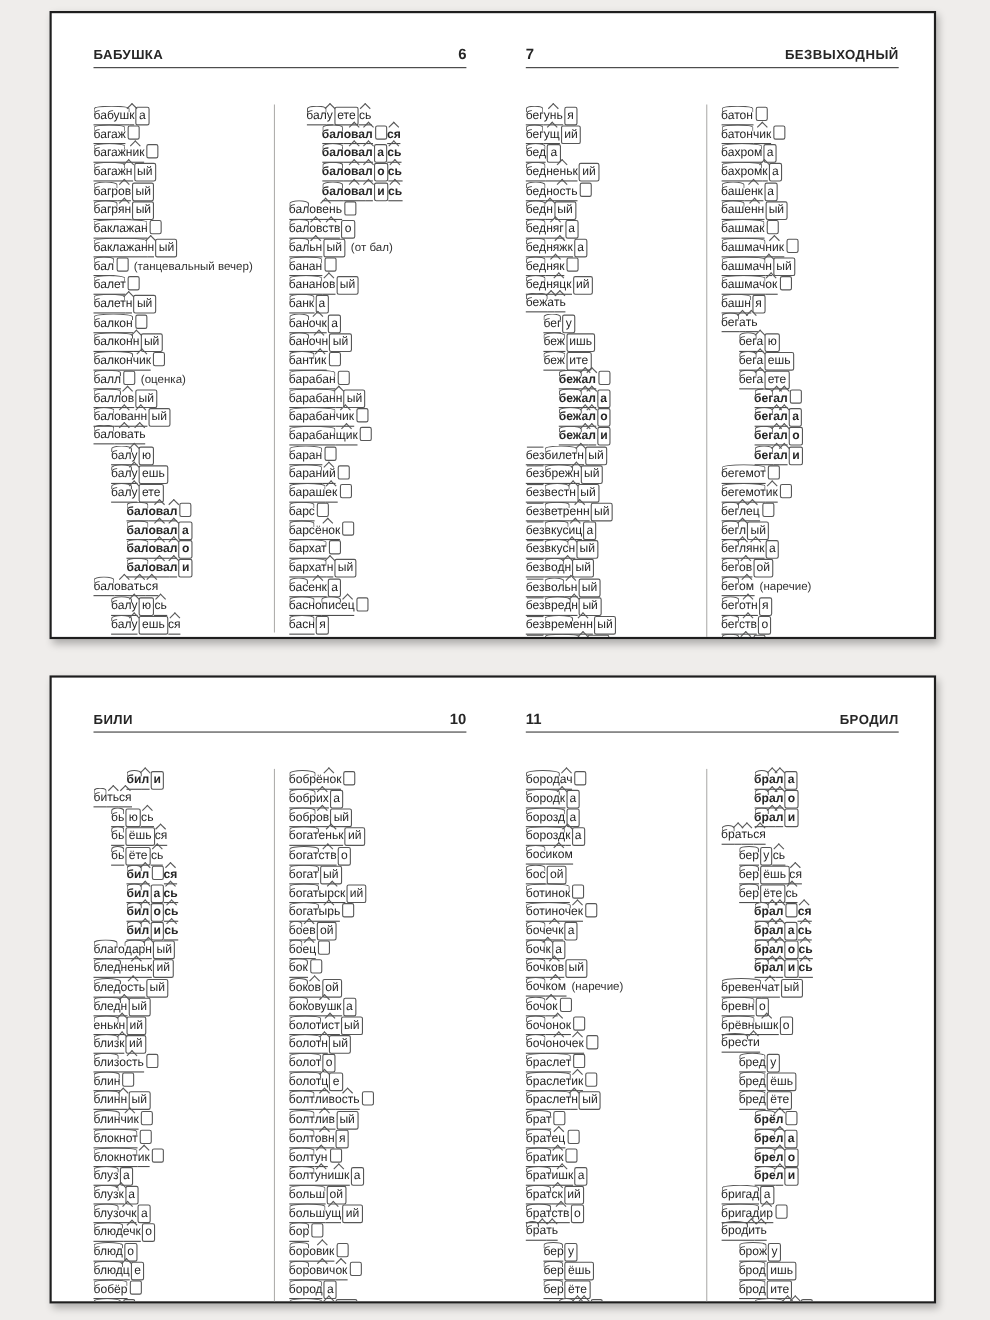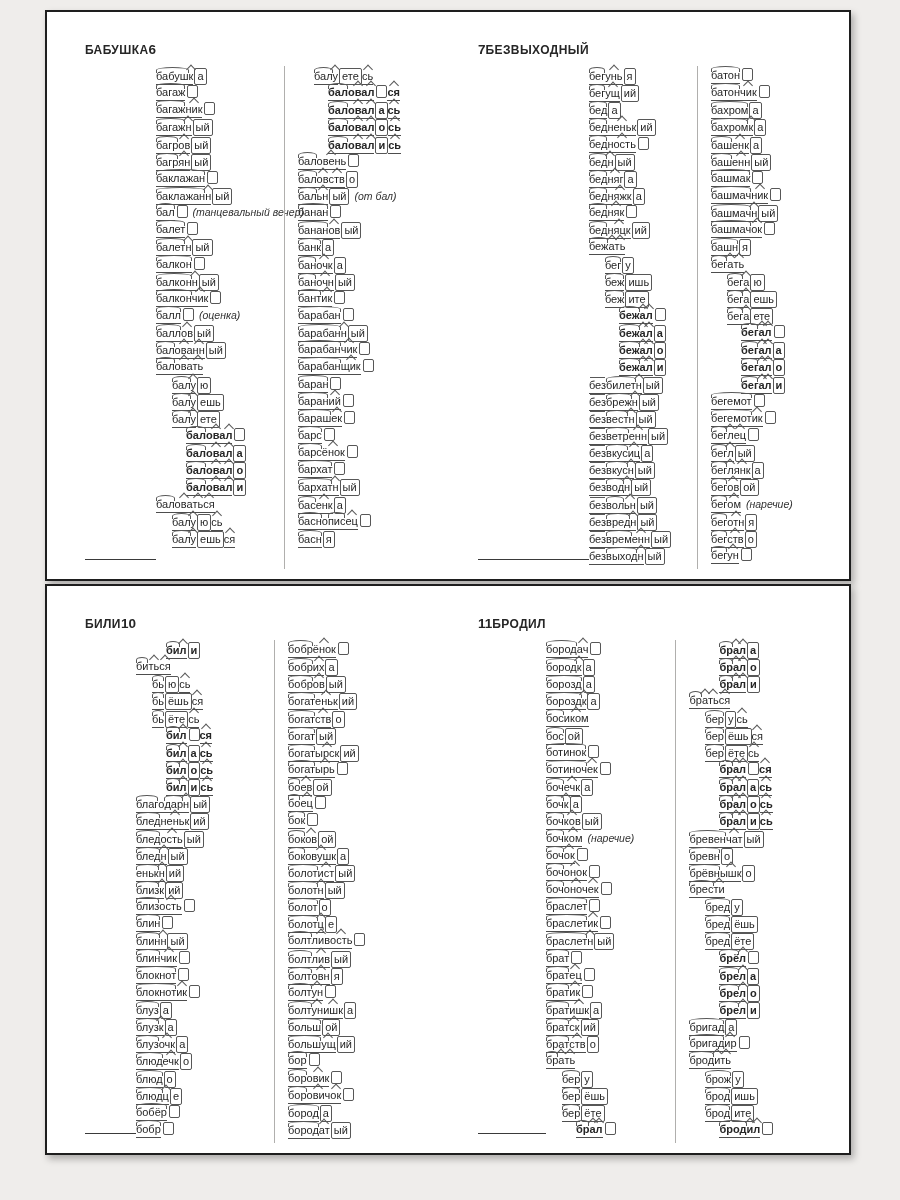--- a/index.html
+++ b/index.html
@@ -9,22 +9,22 @@
     font-family:"Liberation Sans", sans-serif;
     color:#262626;
   }
   .spread{
     position:absolute;left:45px;width:806px;height:571px;
     background:#ffffff;border:2px solid #1e1e1e;
     box-shadow:3px 4px 7px rgba(0,0,0,0.28);
     display:flex;box-sizing:border-box;
   }
   #spread1{top:10px;}
-  #spread2{top:584px;}
-  .page{flex:1 1 50%;box-sizing:border-box;padding:30px 24px 10px 38px;display:flex;flex-direction:row;overflow:hidden;}
+  #spread2{top:614px;}
+  .page{flex:1 1 50%;box-sizing:border-box;padding:30px 24px 10px 38px;display:flex;flex-direction:column;overflow:hidden;}
   .page.right{padding:30px 32px 10px 30px;}
   .page-header{
     display:flex;justify-content:space-between;align-items:baseline;
     border-bottom:1.5px solid #3a3a3a;padding-bottom:4px;margin-bottom:9px;
   }
   .page-title{font-weight:bold;font-size:12px;letter-spacing:0.4px;}
   .page-number{font-weight:bold;font-size:13.5px;}
   .cols{display:flex;flex:1;margin-top:24px;}
   .col{flex:1 1 50%;min-width:0;}
   .col + .col{border-left:1px solid #b0afad;padding-left:13px;margin-left:2px;}
@@ -41,21 +41,21 @@
     border-top-left-radius:100% 100%;border-top-right-radius:100% 100%;
   }
   .seg.s::before{
     content:"";position:absolute;left:50%;top:-3px;width:6px;height:6px;
     border-top:1px solid #585858;border-right:1px solid #585858;
     transform:translateX(-50%) rotate(-45deg);
   }
   .seg.x::before{
     content:"";position:absolute;left:1px;right:1px;top:-1px;border-top:1px solid #585858;
   }
-  .note{font-style:italic;font-size:10.5px;margin-left:5px;color:#333;}
+  .note{font-size:10.5px;margin-left:5px;color:#333;}
 </style>
 </head>
 <body>
 
 <div class="spread" id="spread1">
     <div class="page left">
       <div class="page-header">
         <span class="page-title">БАБУШКА</span>
         <span class="page-number">6</span>
       </div>

